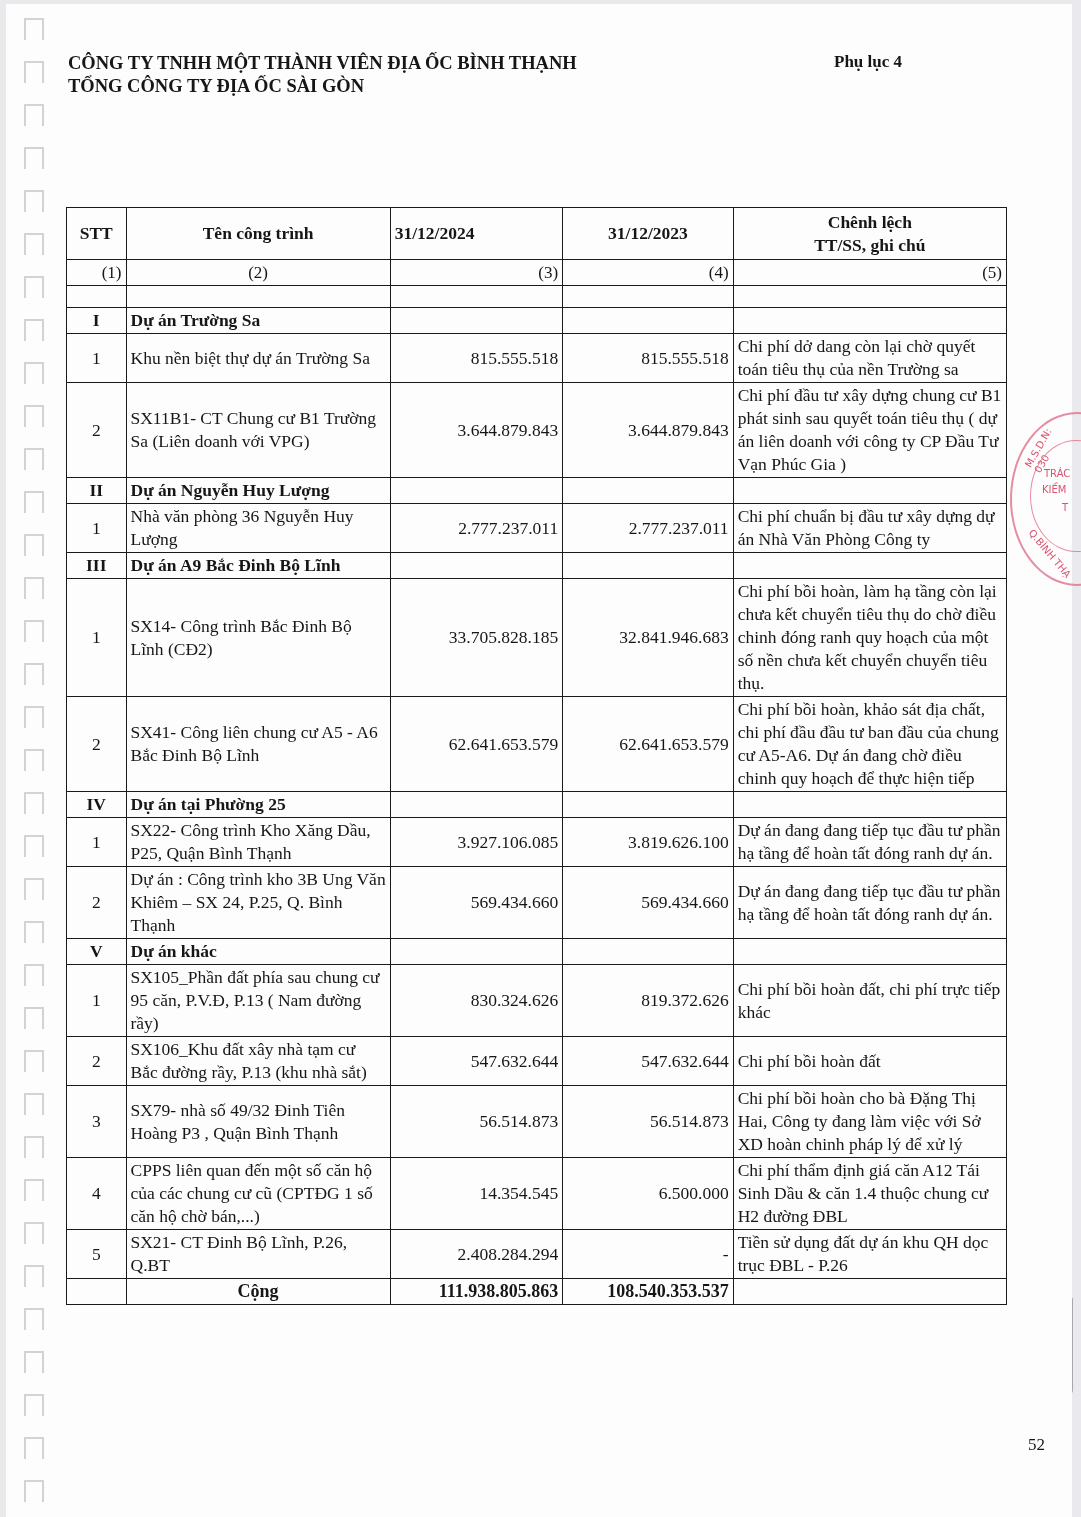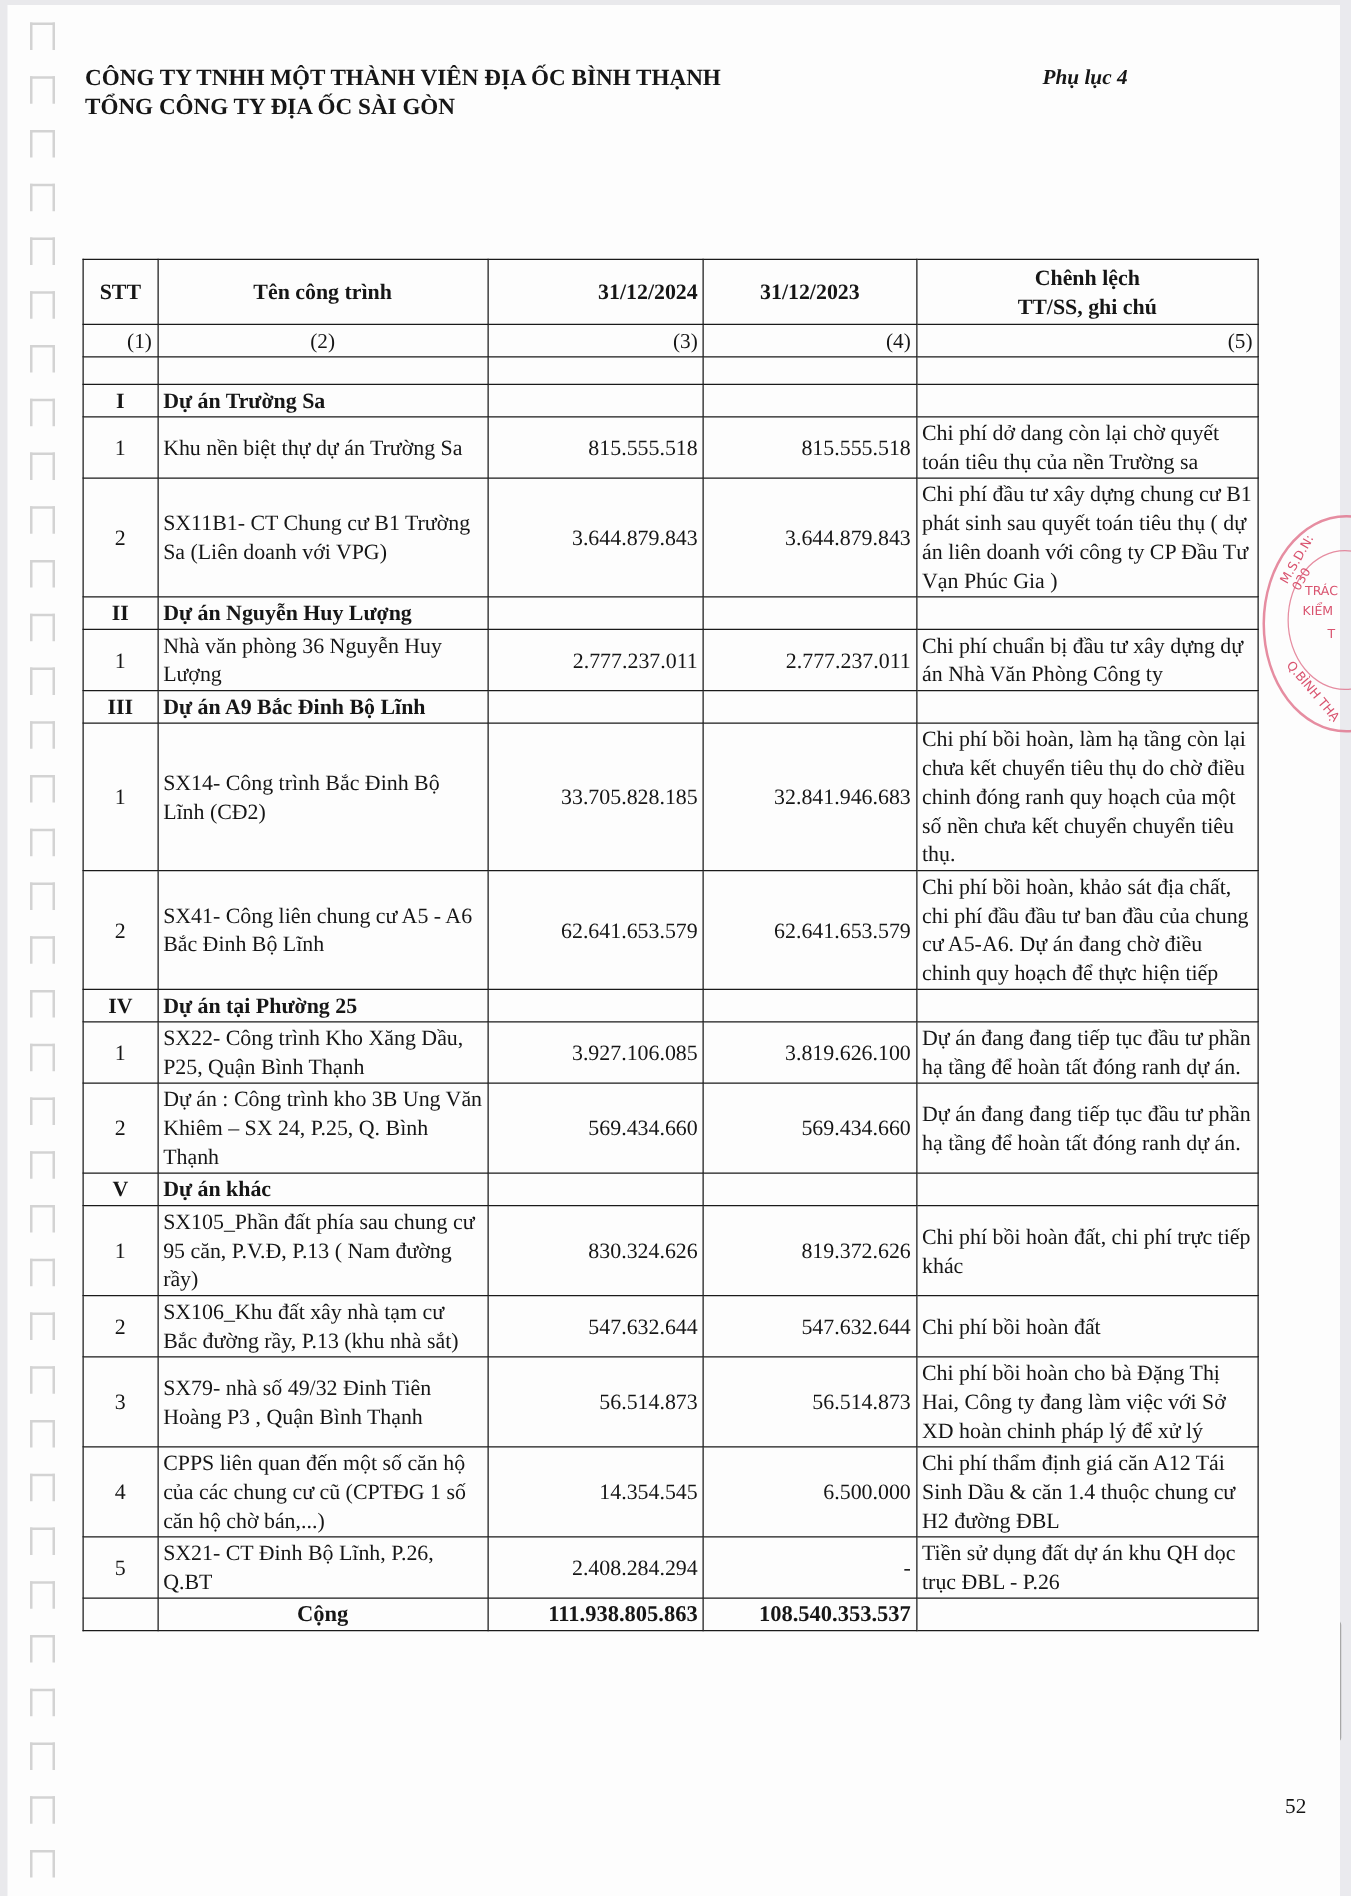--- a/index.html
+++ b/index.html
@@ -18,21 +18,21 @@
     position:absolute; left:18px; top:14px; width:22px;
   }
   .binder .hole {
     width:16px; height:20px; margin-bottom:21px;
     border:2px solid #c6c6c6; border-bottom:none; opacity:.75;
   }
   .hdr-left {
     position:absolute; left:68px; top:52px; font-weight:bold; font-size:18.5px; line-height:23px;
   }
   .hdr-right {
-    position:absolute; left:834px; top:52px; font-weight:bold; font-size:17px;font-style:italic;
+    position:absolute; left:834px; top:52px; font-weight:bold; font-size:17px;
   }
   .title {
     position:absolute; left:0; width:1081px; top:124px; text-align:center;
     font-weight:bold; font-size:24px; line-height:30px;
   }
   .title .l1 { padding-left:14px; }
   .title .l2 { padding-left:0; }
   table.inv {
     position:absolute; left:66px; top:207px; width:941px;
     border-collapse:collapse; font-size:17.5px; line-height:23px;
@@ -116,21 +116,21 @@
 <div class="hdr-right">Phụ lục 4</div>
 
 <div class="title">
 </div>
 
 <table class="inv">
   <thead>
     <tr style="height:52px">
       <th class="c1">STT</th>
       <th class="c2">Tên công trình</th>
-      <th class="c3" style="text-align:right">31/12/2024</th>
+      <th class="c3" style="text-align:left">31/12/2024</th>
       <th class="c4" style="text-align:center">31/12/2023</th>
       <th class="c5">
         <div>Chênh lệch</div>
         <div>TT/SS, ghi chú</div>
       </th>
     </tr>
   </thead>
   <tbody id="tbody">
     <tr class="num-row">
       <td style="text-align:right">(1)</td>

